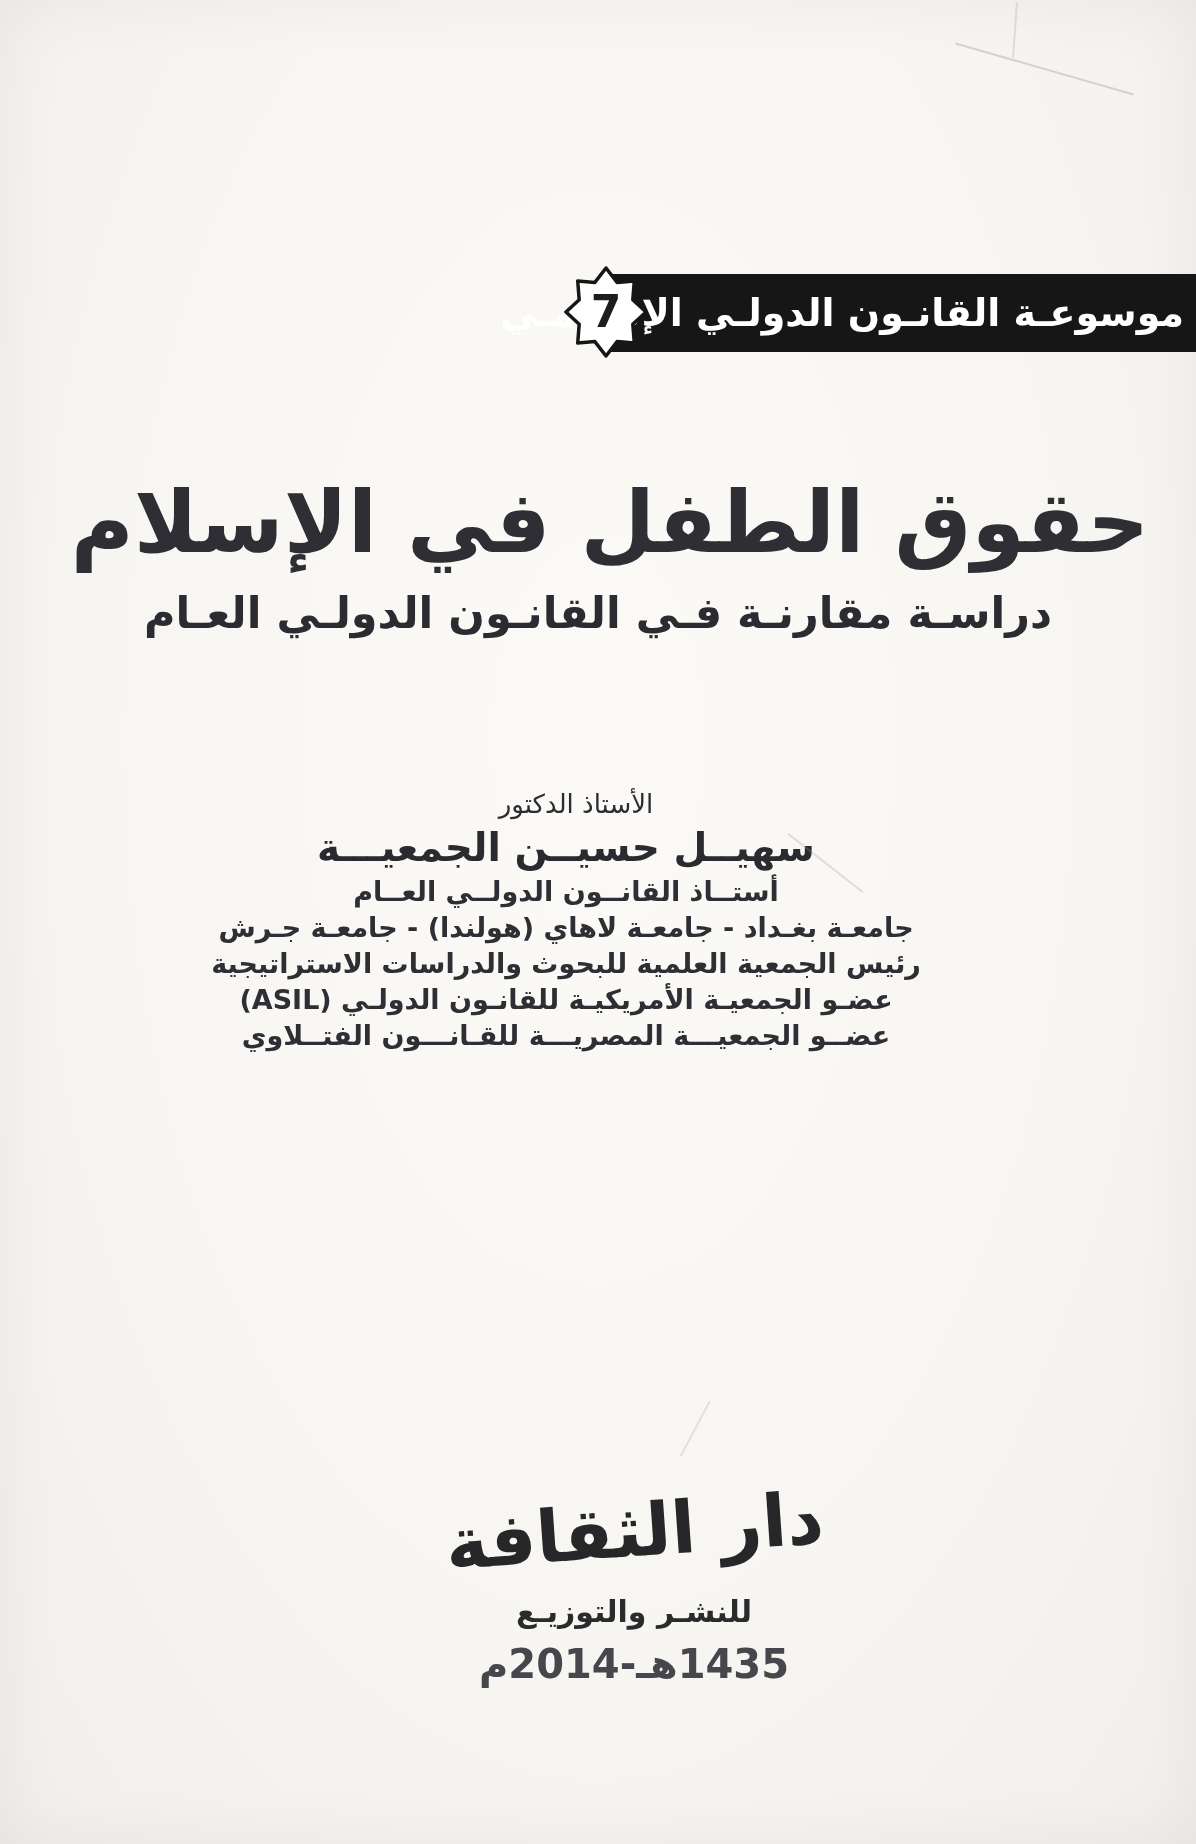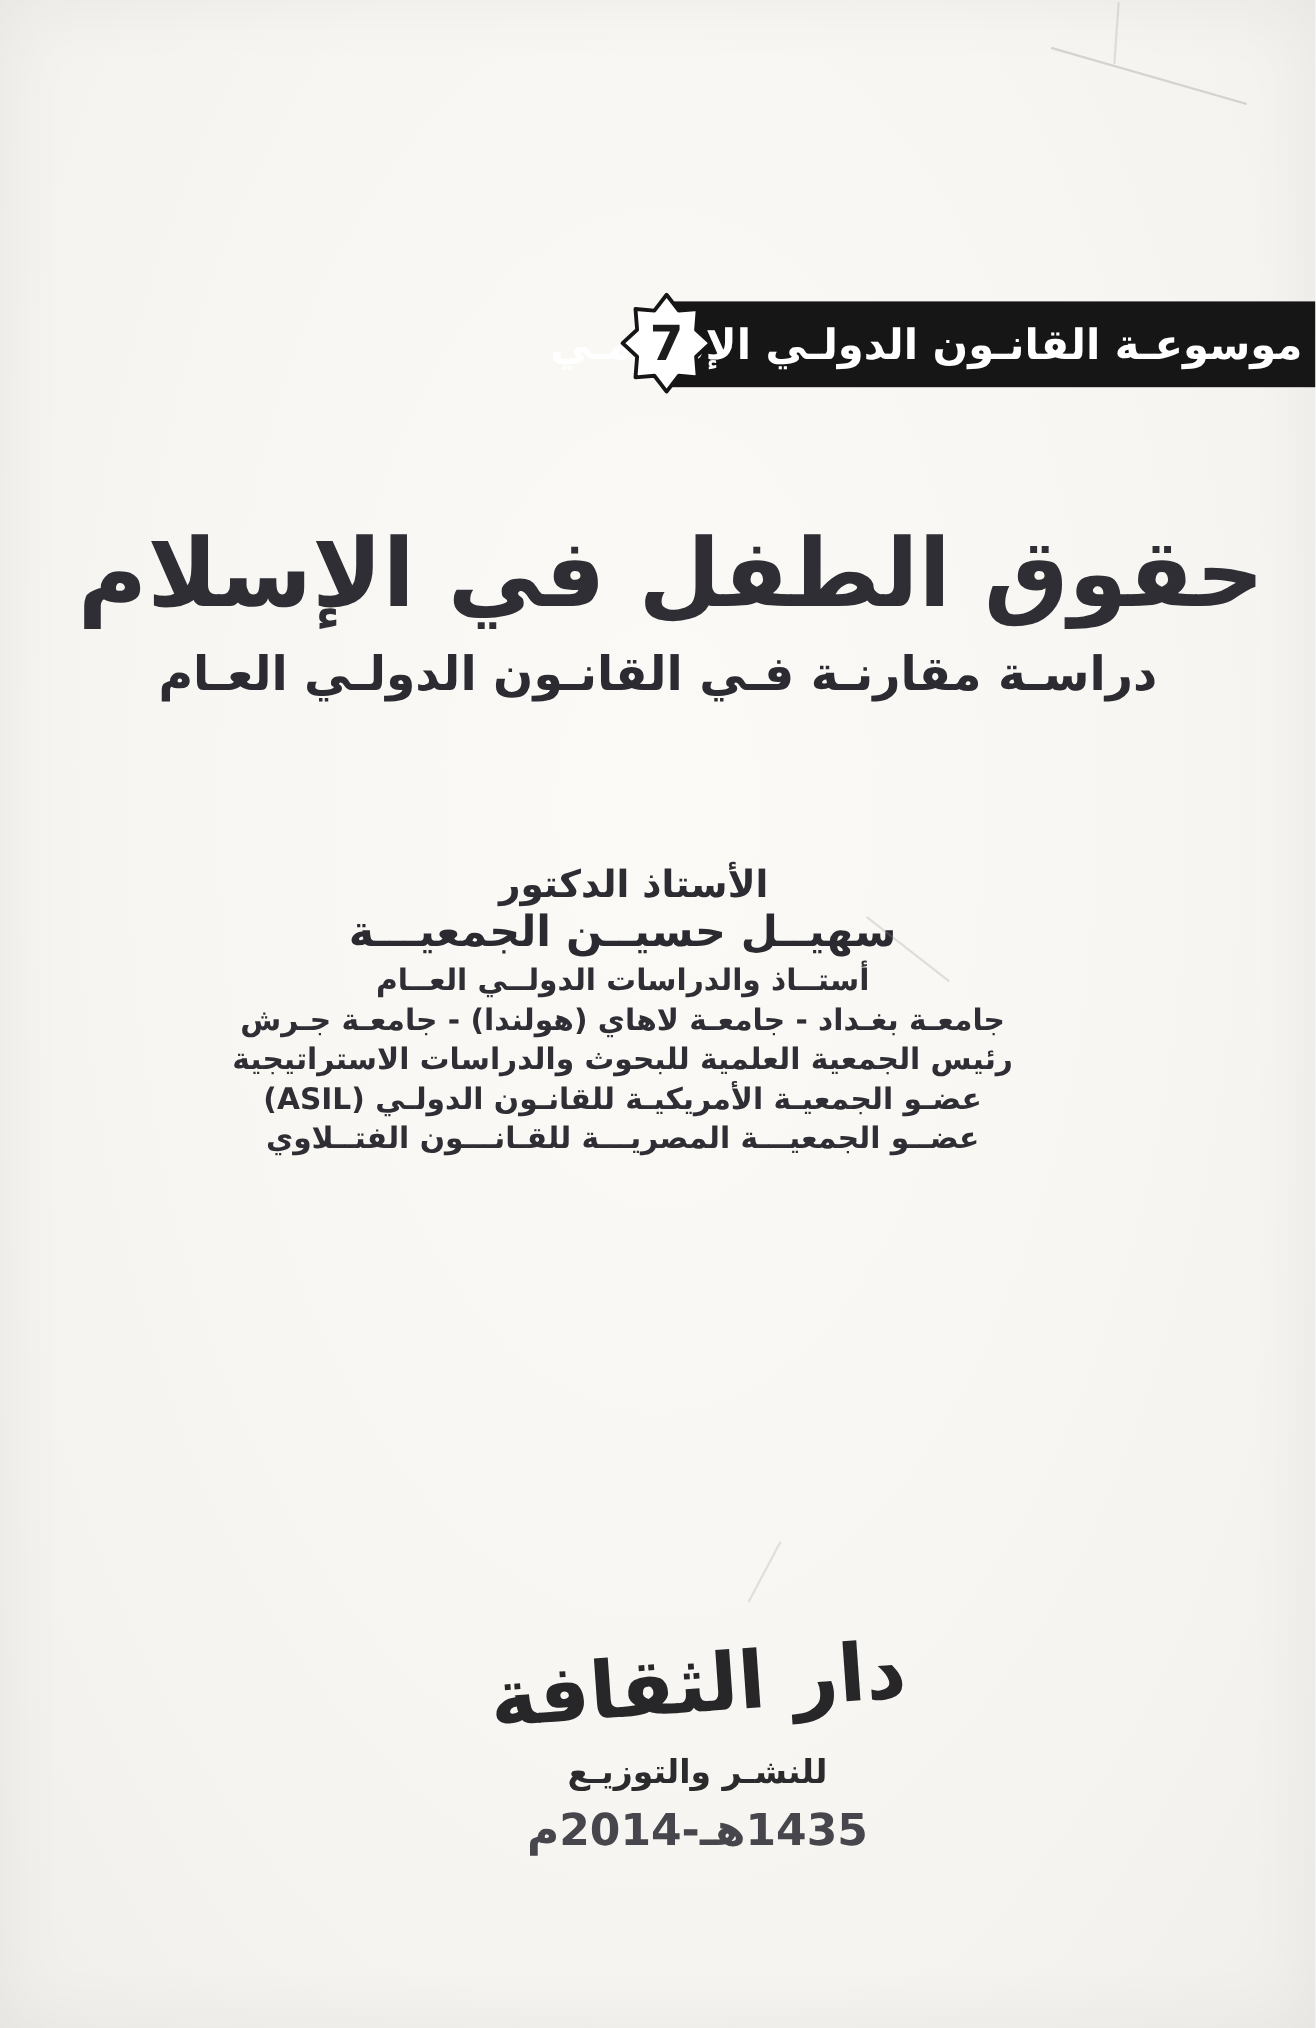--- a/index.html
+++ b/index.html
@@ -84,22 +84,22 @@
     top: 786px;
     left: 0;
     width: 100%;
     display: flex;
     flex-direction: column;
     align-items: center;
     direction: rtl;
     transform: translateX(-32px);
   }
   .author-honorific {
-    font-size: 34px;
-    font-weight: bold;
+    font-size: 26px;
+    font-weight: normal;
     line-height: 36px;
     color: #2c2c32;
     margin-left: 20px;
   }
   .author-name {
     font-size: 39px;
     font-weight: bold;
     line-height: 52px;
     color: #2a2a30;
     white-space: nowrap;
@@ -174,21 +174,21 @@
     <text x="43" y="61" text-anchor="middle">7</text>
   </svg>
 
   <div class="book-title">حقوق الطفل في الإسلام</div>
 
   <div class="book-subtitle">دراسـة مقارنـة فـي القانـون الدولـي العـام</div>
 
   <div class="author-block">
     <div class="author-honorific">الأستاذ الدكتور</div>
     <div class="author-name">سهيــل حسيــن الجمعيـــة</div>
-    <div class="author-credential">أستــاذ والدراسات الدولــي العــام</div>
+    <div class="author-credential">أستــاذ القانــون الدولــي العــام</div>
     <div class="author-credential">جامعـة بغـداد - جامعـة لاهاي (هولندا) - جامعـة جـرش</div>
     <div class="author-credential">رئيس الجمعية العلمية للبحوث والدراسات الاستراتيجية</div>
     <div class="author-credential">عضـو الجمعيـة الأمريكيـة للقانـون الدولـي (ASIL)</div>
     <div class="author-credential">عضــو الجمعيـــة المصريـــة للقـانـــون الفتــلاوي</div>
   </div>
 
   <div class="publisher-block">
     <div>
       <span class="publisher-name">دار الثقافة</span>
     </div>

